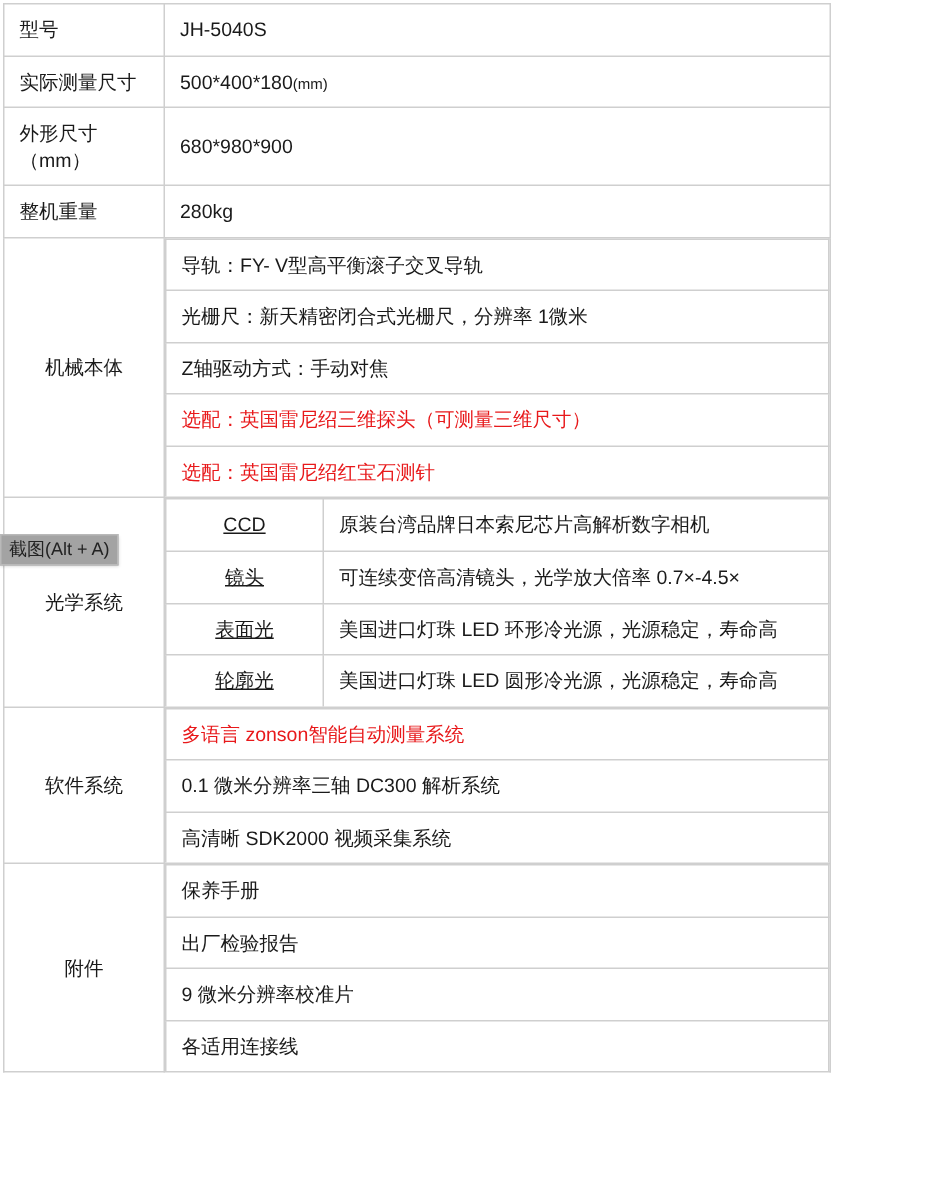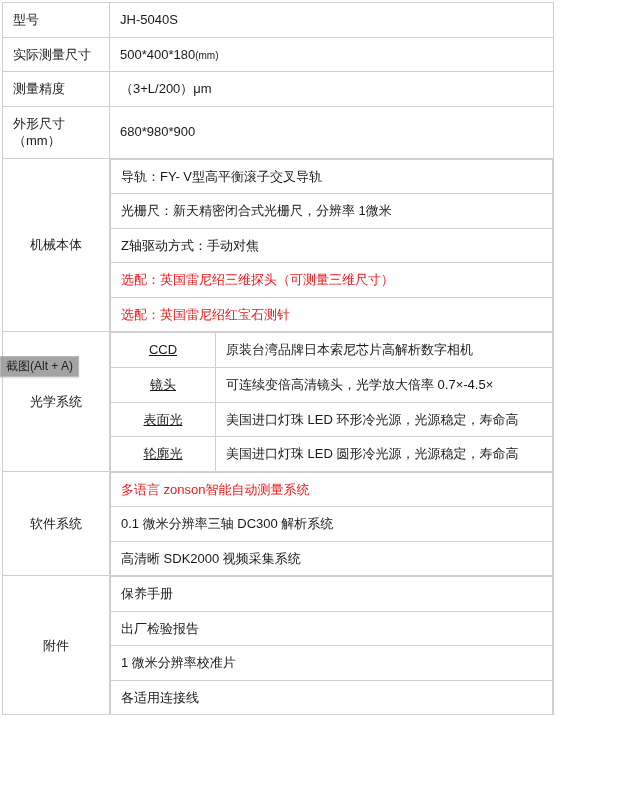--- a/index.html
+++ b/index.html
@@ -95,34 +95,34 @@
     <tr>
       <td class="label-cell">
         <div class="cell">实际测量尺寸</div>
       </td>
       <td>
         <div class="cell"><span>500*400*180</span><span class="small-unit">(mm)</span></div>
       </td>
     </tr>
     <tr>
       <td class="label-cell">
-        <div class="cell">测量精度</div>
-      </td>
-      <td>
-        <div class="cell">（3+L/200）μm</div>
-      </td>
-    </tr>
-    <tr>
-      <td class="label-cell">
         <div class="cell">外形尺寸（mm）</div>
       </td>
       <td>
         <div class="cell">680*980*900</div>
       </td>
     </tr>
+    <tr>
+      <td class="label-cell">
+        <div class="cell">整机重量</div>
+      </td>
+      <td>
+        <div class="cell">280kg</div>
+      </td>
+    </tr>
 
     <tr>
       <td class="label-cell group-label">
         <div class="cell">机械本体</div>
       </td>
       <td>
         <table class="sub-table">
           <tbody>
             <tr>
                 <td>
@@ -237,21 +237,21 @@
                   <div class="cell">保养手册</div>
                 </td>
               </tr>
             <tr>
                 <td>
                   <div class="cell">出厂检验报告</div>
                 </td>
               </tr>
             <tr>
                 <td>
-                  <div class="cell">1 微米分辨率校准片</div>
+                  <div class="cell">9 微米分辨率校准片</div>
                 </td>
               </tr>
             <tr>
                 <td>
                   <div class="cell">各适用连接线</div>
                 </td>
               </tr>
           </tbody>
         </table>
       </td>

